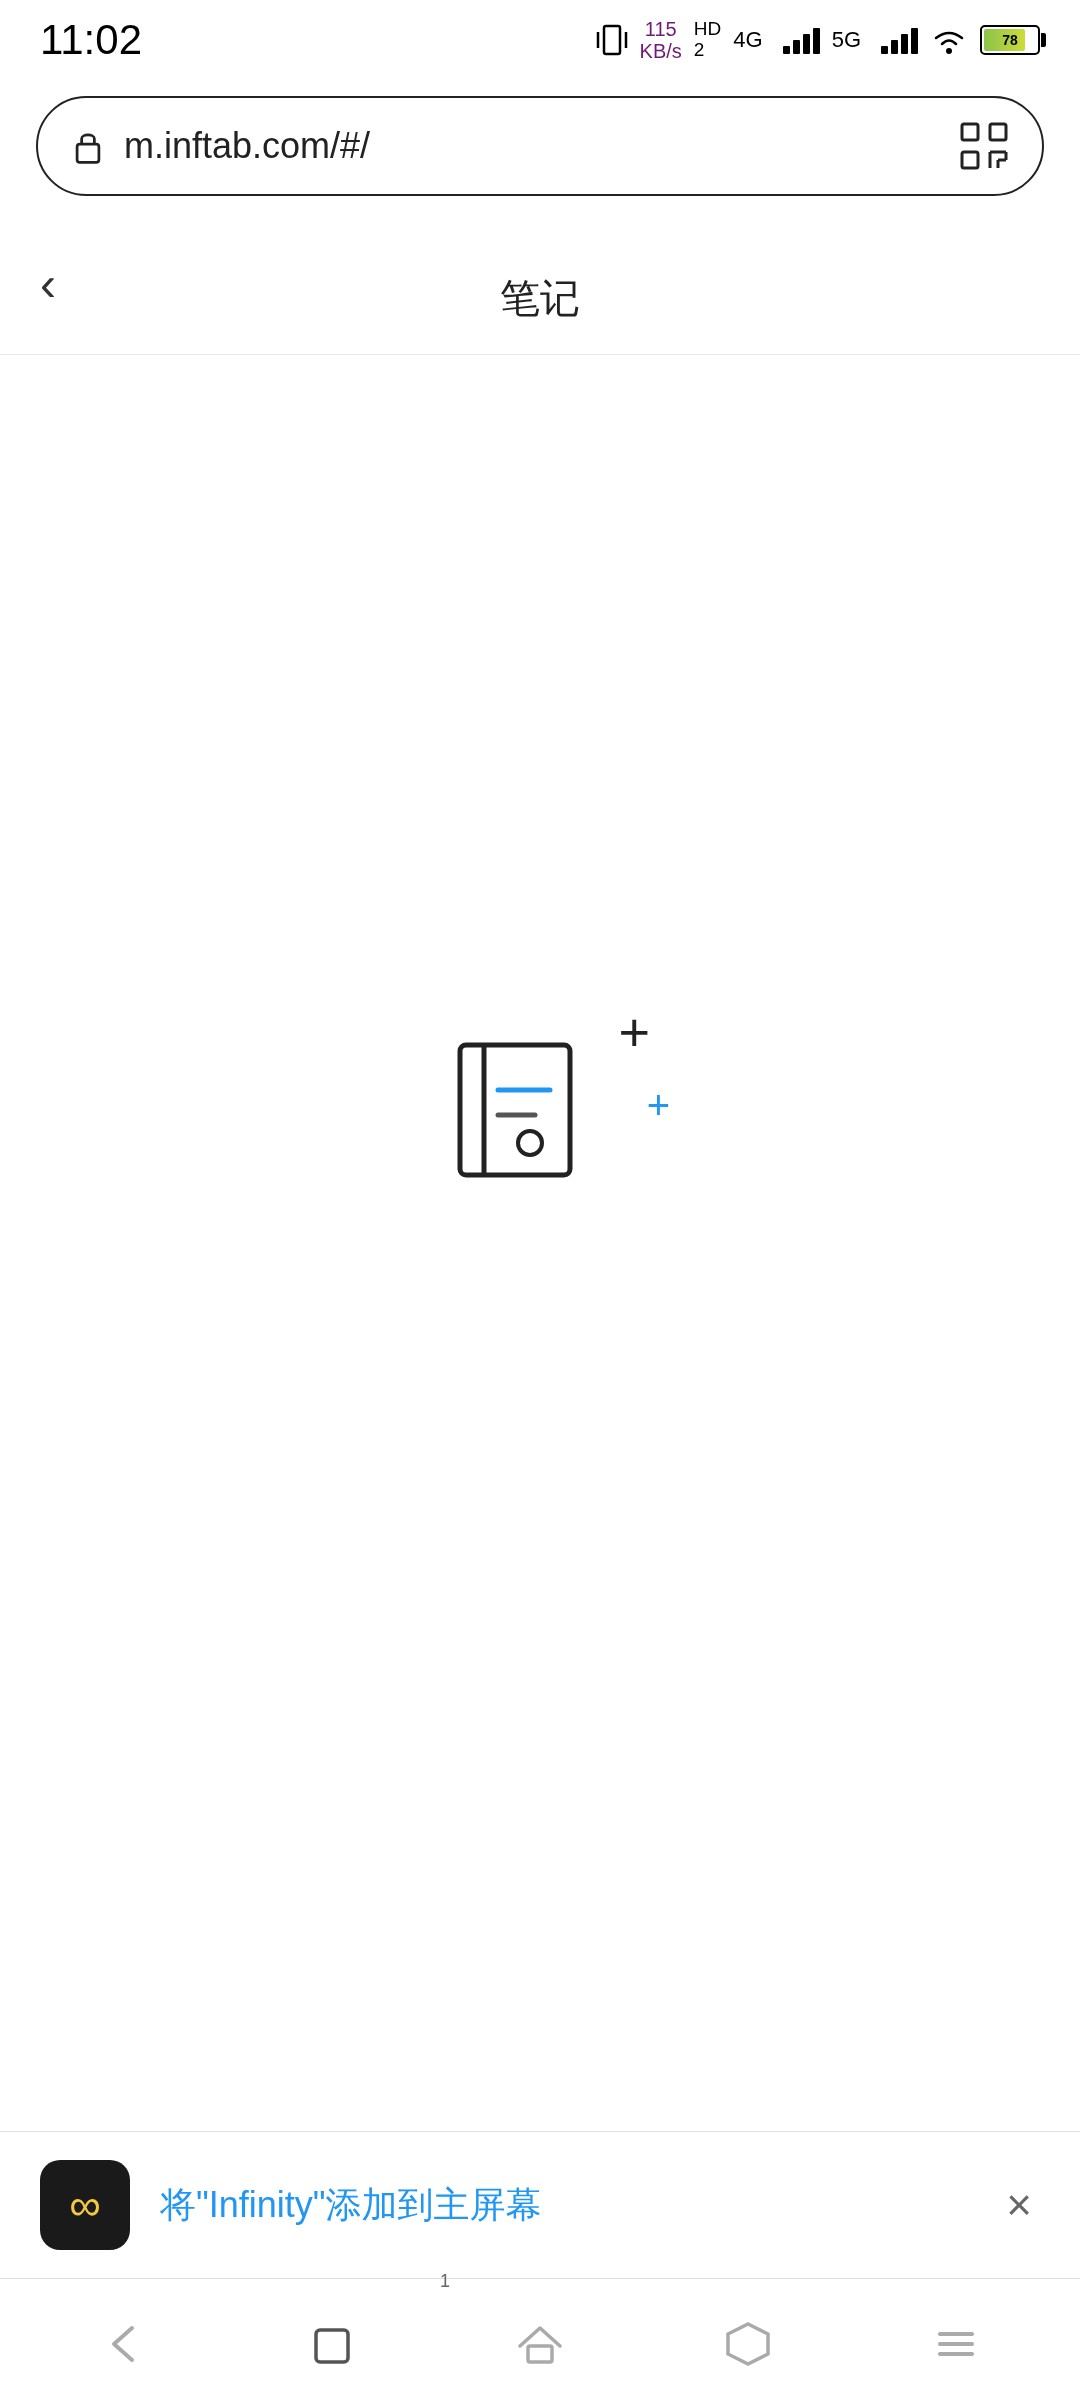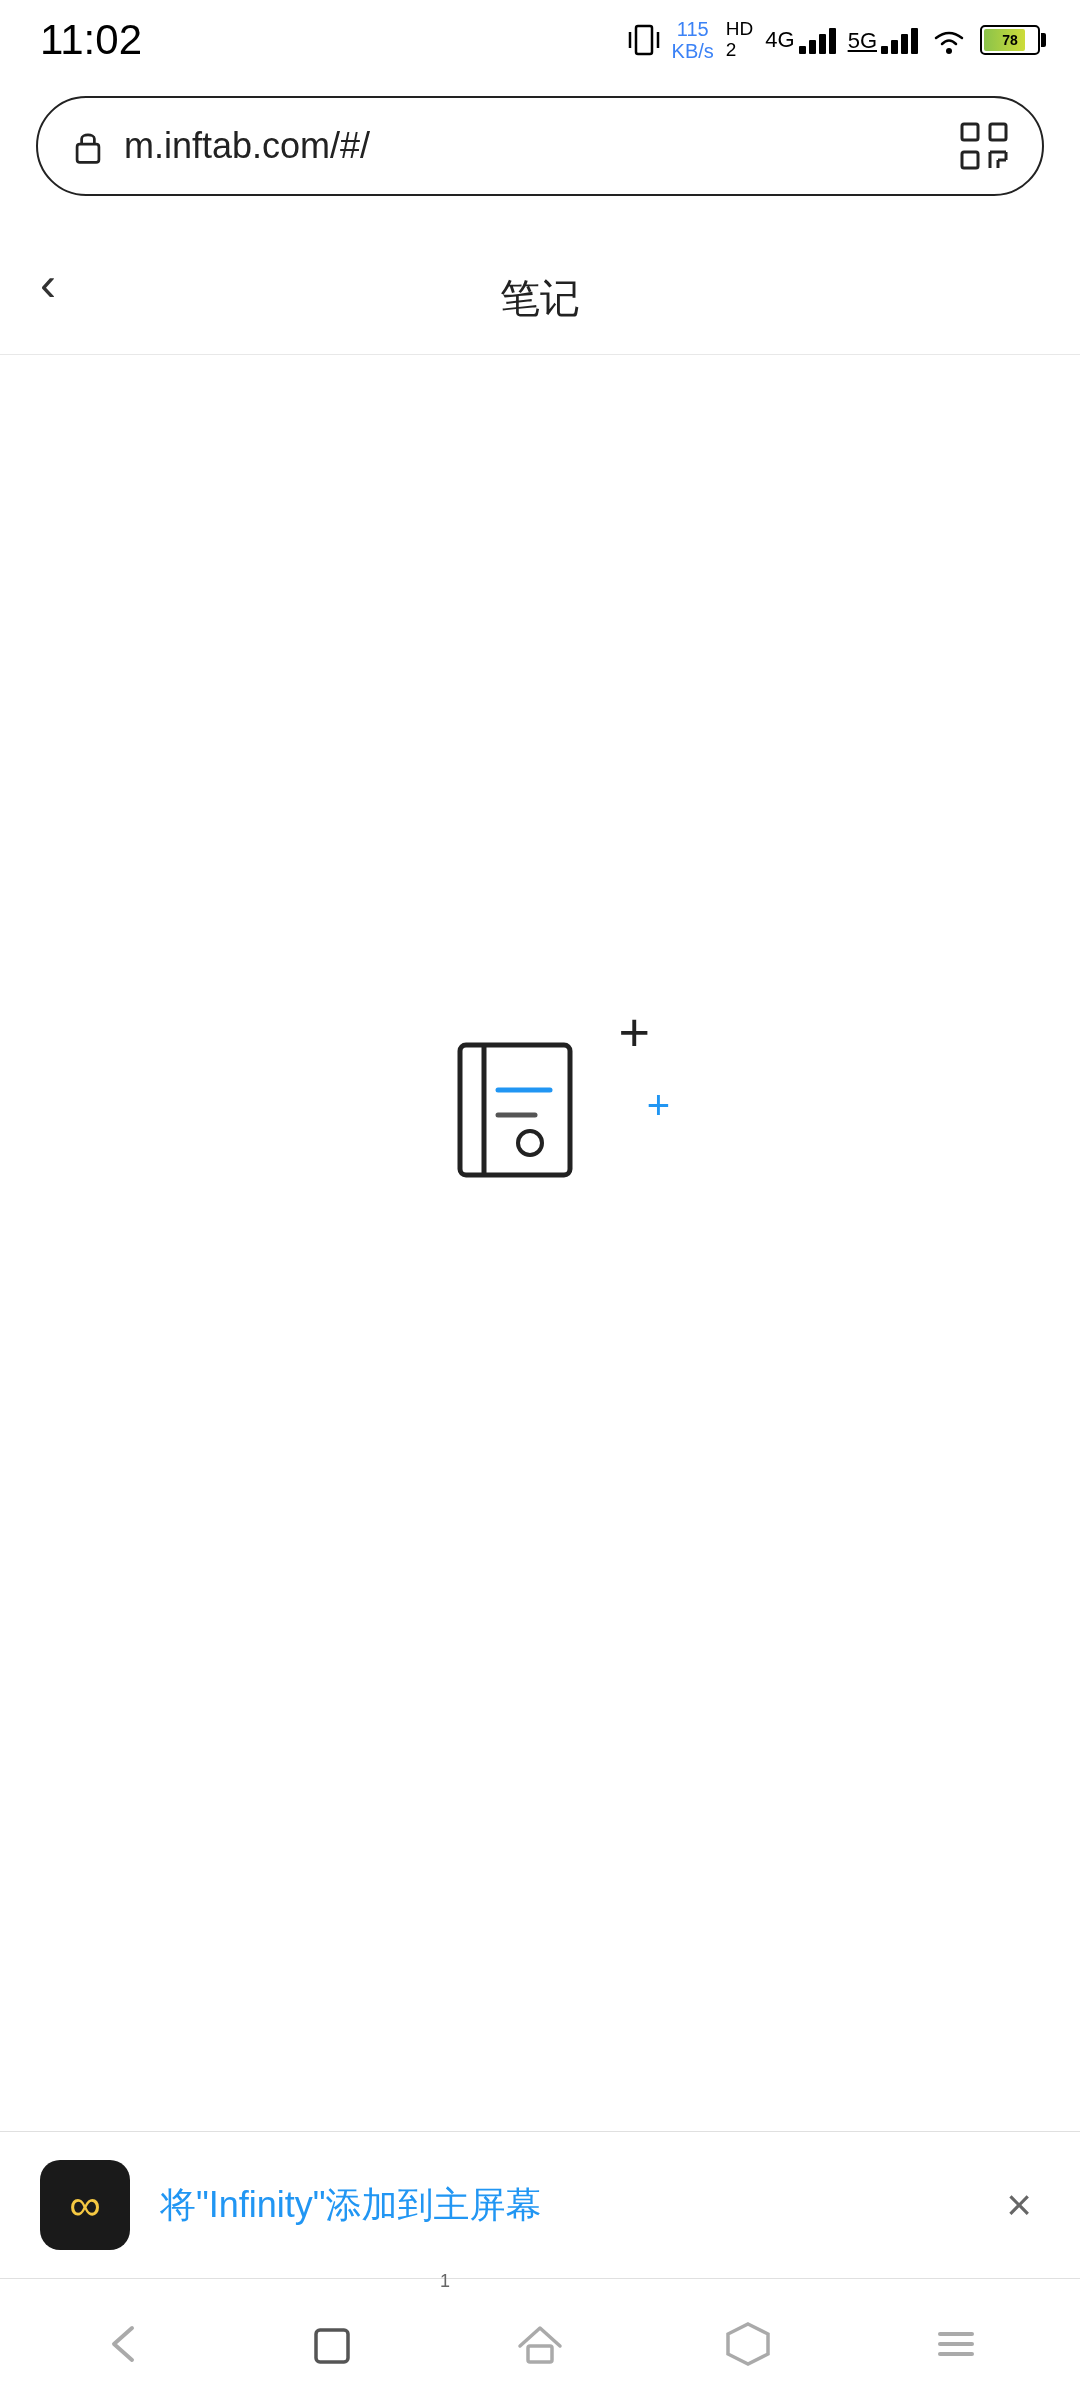--- a/index.html
+++ b/index.html
@@ -49,21 +49,21 @@
     }
 
     .signal-bars span {
       width: 7px;
       background: #000;
       border-radius: 1px;
     }
 
     .kb-label {
       font-size: 20px;
-      color: #3b82f6;
+      color: #701a75;
       line-height: 1.1;
       text-align: center;
     }
 
     .network-labels {
       display: flex;
       flex-direction: column;
       font-size: 19px;
       color: #000;
       line-height: 1.1;
@@ -330,31 +330,31 @@
     <div class="kb-label">
       <div>115</div>
       <div>KB/s</div>
     </div>
 
     <div class="network-labels">
       <span>HD</span>
       <span>2</span>
     </div>
 
-    <div style="display:flex;align-items:center;gap:4px;">
+    <div style="display:flex;align-items:center;gap:20px;">
       <span style="font-size:22px;font-weight:500;">4G</span>
       <div class="signal-bars">
         <span style="height:8px;"></span>
         <span style="height:14px;"></span>
         <span style="height:20px;"></span>
         <span style="height:26px;"></span>
       </div>
     </div>
 
-    <div style="display:flex;align-items:flex-end;gap:4px;text-decoration:underline;">
+    <div style="display:flex;align-items:center;gap:20px;">
       <span style="font-size:22px;font-weight:500;">5G</span>
       <div class="signal-bars">
         <span style="height:8px;"></span>
         <span style="height:14px;"></span>
         <span style="height:20px;"></span>
         <span style="height:26px;"></span>
       </div>
     </div>
 
     <svg width="38" height="32" viewBox="0 0 38 32" fill="none">

